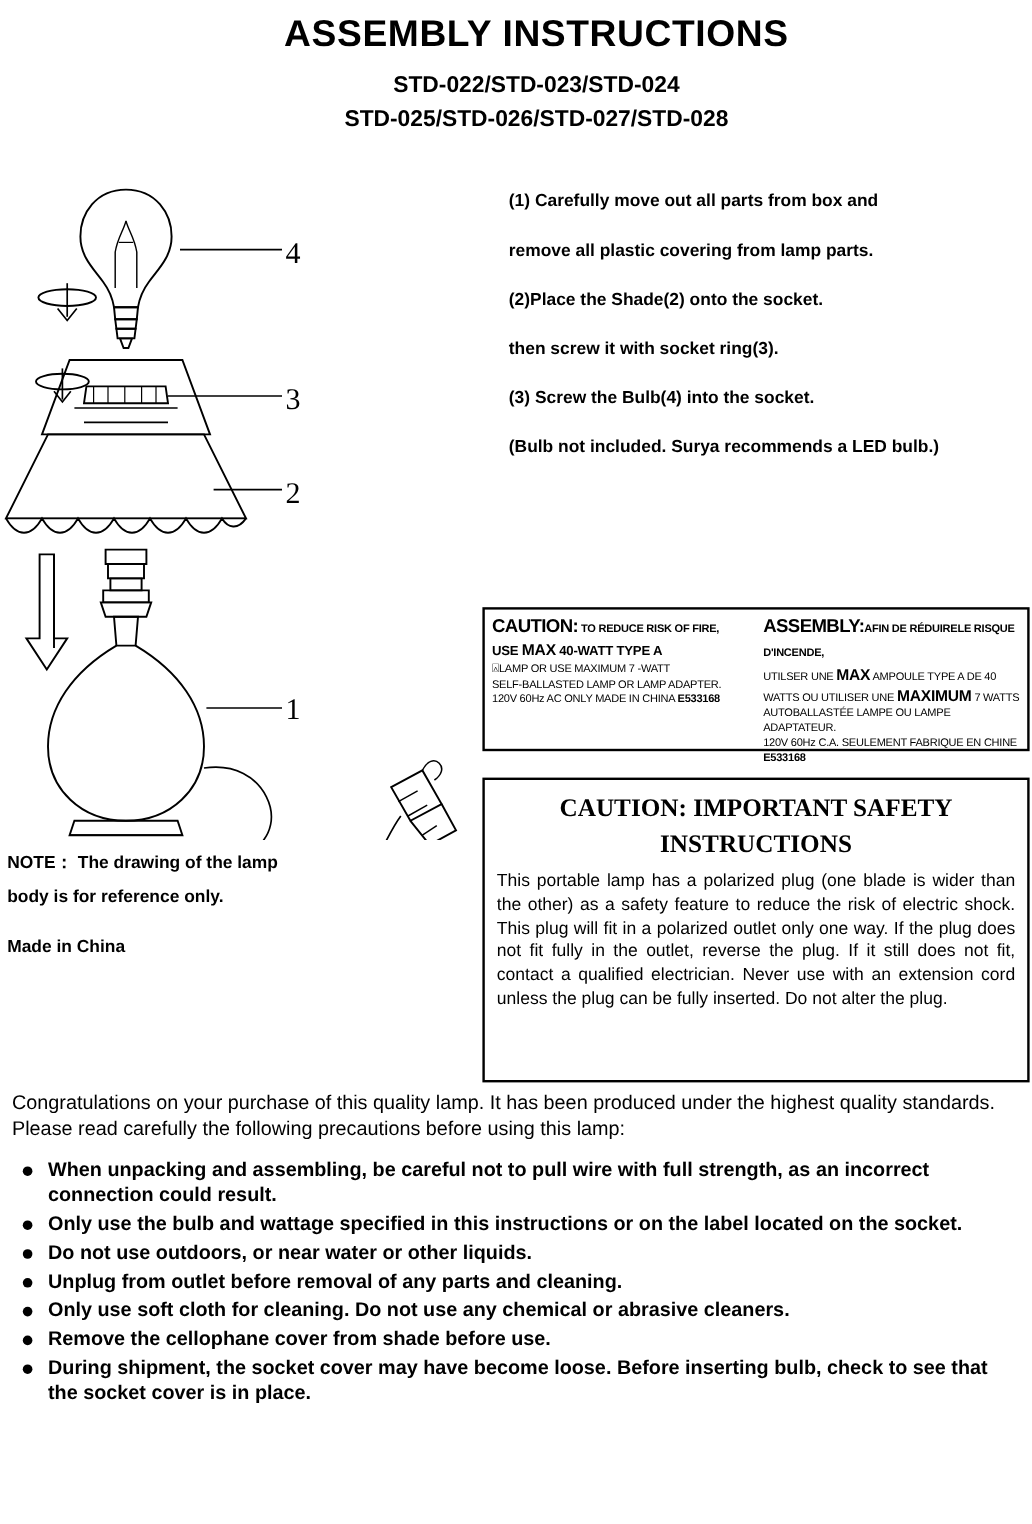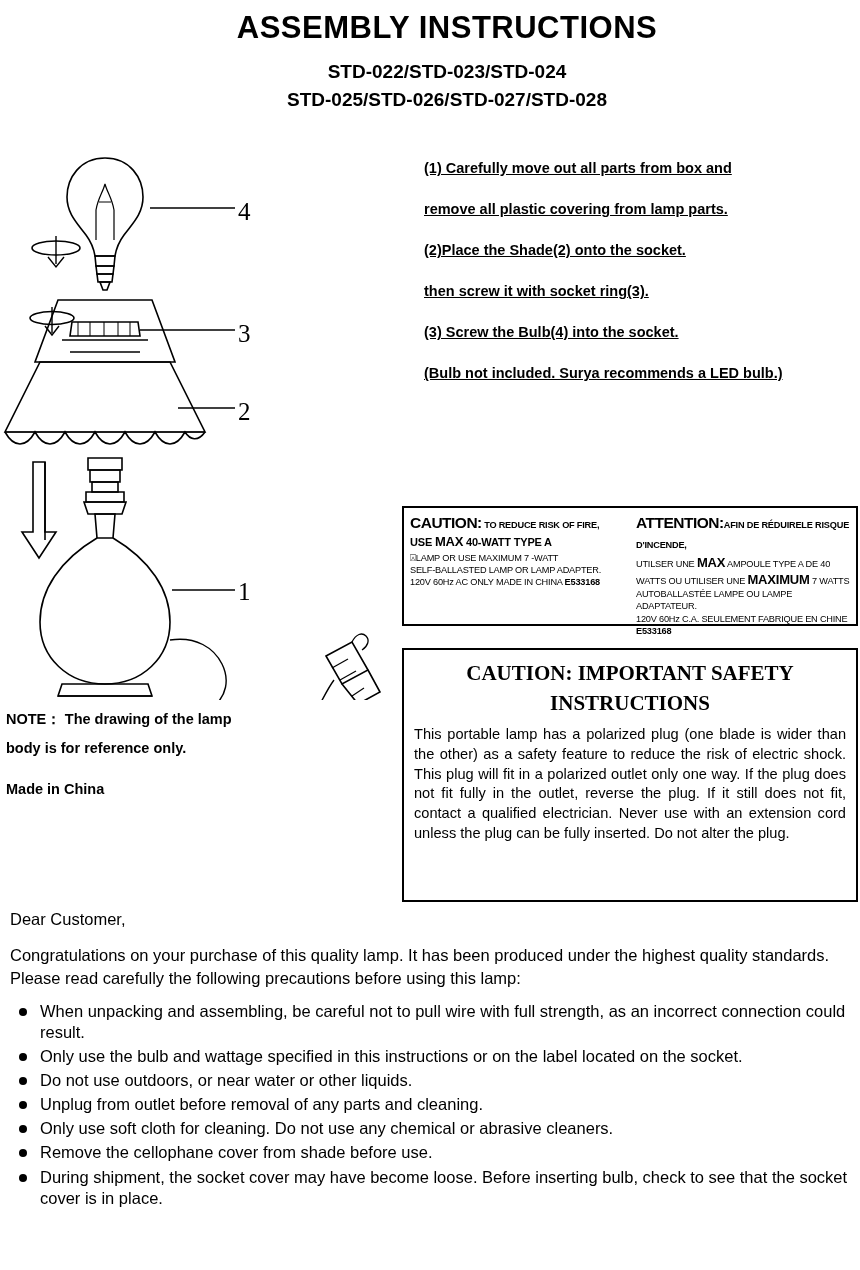--- a/index.html
+++ b/index.html
@@ -74,21 +74,21 @@
   
   .steps {
     position: absolute;
     left: 424px;
     top: 158px;
     width: 420px;
     font-size: 14.5px;
     font-weight: bold;
     line-height: 1.45;
   }
-  .steps p { margin: 0 0 20px 0; text-decoration: underline; }
+  .steps p { margin: 0 0 20px 0; }
   .steps p.last { margin-bottom: 4px; }
 
   
   .label-box {
     position: absolute;
     left: 402px;
     top: 506px;
     width: 456px;
     height: 120px;
     border: 2px solid #000;
@@ -144,21 +144,21 @@
   .letter {
     position: absolute;
     left: 10px;
     top: 908px;
     width: 840px;
     font-size: 16.5px;
     line-height: 1.35;
   }
   .letter .greet { margin: 0 0 14px 0; }
   .letter .intro { margin: 0 0 12px 0; }
-  .bullets { margin: 0; padding: 0; list-style: none; }
+  .bullets { margin: 0; padding: 0; list-style: none; font-weight: bold; }
   .bullets li {
     position: relative;
     padding-left: 30px;
     margin-bottom: 3px;
     line-height: 1.28;
   }
   .bullets li::before {
     content: "";
     position: absolute;
     left: 9px;
@@ -283,21 +283,21 @@
     </div>
     <div>
       <span class="mid">USE </span><span class="big">MAX</span><span class="mid"> 40-WATT TYPE A</span>
     </div>
     <div><span class="bulbglyph">⍓</span><span>LAMP OR USE MAXIMUM  7 -WATT</span></div>
     <div><span>SELF-BALLASTED     LAMP OR LAMP ADAPTER.</span></div>
     <div><span>120V 60Hz AC ONLY MADE IN CHINA </span><span style="font-weight:bold">E533168</span></div>
   </div>
   <div class="label-col right">
     <div>
-      <span class="lbl-head">ATTENTION:</span><span class="lbl-head"><small>AFIN DE RÉDUIRELE RISQUE D'INCENDE,</small></span>
+      <span class="lbl-head">ASSEMBLY:</span><span class="lbl-head"><small>AFIN DE RÉDUIRELE RISQUE D'INCENDE,</small></span>
     </div>
     <div>
       <span>UTILSER UNE </span><span class="big">MAX</span><span> AMPOULE TYPE A    DE 40</span>
     </div>
     <div>
       <span>WATTS OU UTILISER UNE </span><span class="big">MAXIMUM</span><span> 7 WATTS</span>
     </div>
     <div><span>AUTOBALLASTÉE     LAMPE OU LAMPE ADAPTATEUR.</span></div>
     <div><span>120V 60Hz C.A. SEULEMENT FABRIQUE EN CHINE </span><span style="font-weight:bold">E533168</span></div>
   </div>
@@ -305,21 +305,20 @@
 
 <div class="safety-box">
   <div class="safety-title">
     <div>CAUTION: IMPORTANT SAFETY</div>
     <div>INSTRUCTIONS</div>
   </div>
   <p class="safety-body">This portable lamp has a polarized plug (one blade is wider than the other) as a safety feature to reduce the risk of electric shock. This plug will fit in a polarized outlet only one way. If the plug does not fit fully in the outlet, reverse the plug. If it still does not fit, contact a qualified electrician. Never use with an extension cord unless the plug can be fully inserted. Do not alter the plug.</p>
 </div>
 
 <div class="letter">
-  <p class="greet">Dear Customer,</p>
   <p class="intro">Congratulations on your purchase of this quality lamp. It has been produced under the highest quality standards. Please read carefully the following precautions before using this lamp:</p>
   <ul class="bullets">
     <li>When unpacking and assembling, be careful not to pull wire with full strength, as an incorrect connection could result.</li>
     <li>Only use the bulb and wattage specified in this instructions or on the label located on the socket.</li>
     <li>Do not use outdoors, or near water or other liquids.</li>
     <li>Unplug from outlet before removal of any parts and cleaning.</li>
     <li>Only use soft cloth for cleaning. Do not use any chemical or abrasive cleaners.</li>
     <li>Remove the cellophane cover from shade before use.</li>
     <li>During shipment, the socket cover may have become loose. Before inserting bulb, check to see that the socket cover is in place.</li>
   </ul>

